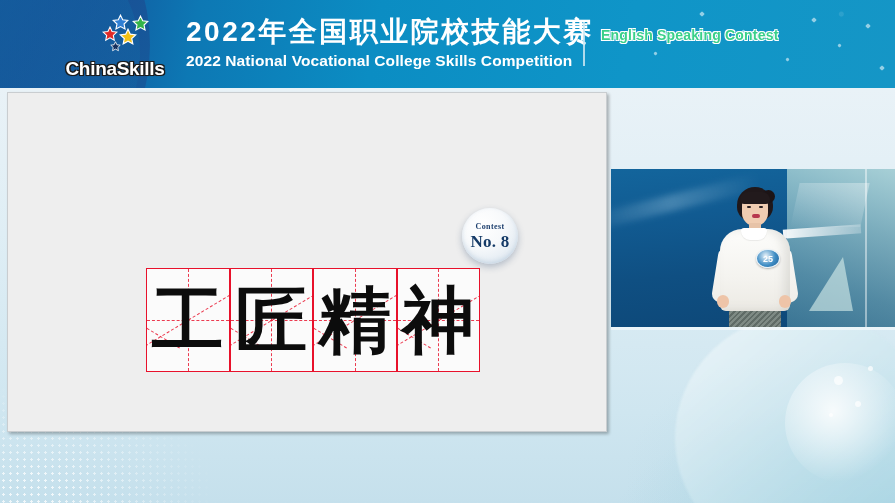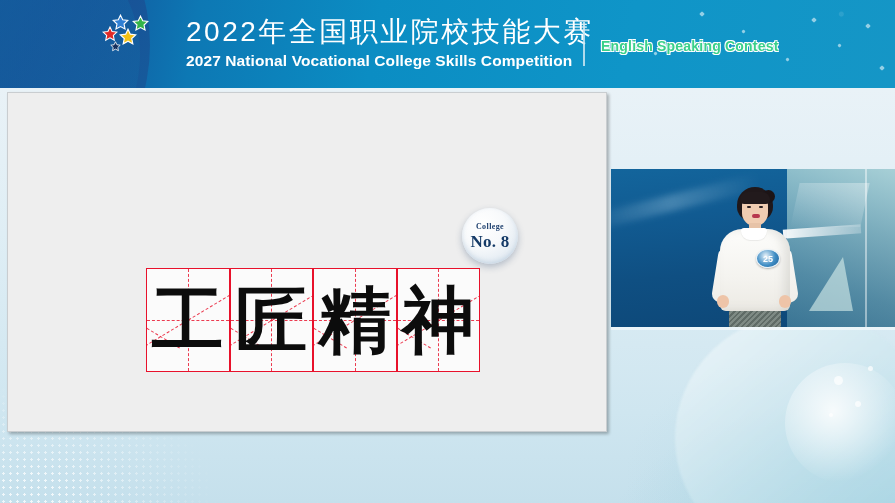--- a/index.html
+++ b/index.html
@@ -77,21 +77,21 @@
       -1.2px -1.2px 0 #1b1b1b, 1.2px -1.2px 0 #1b1b1b,
       -1.2px  1.2px 0 #1b1b1b, 1.2px  1.2px 0 #1b1b1b,
        0 0 2px #1b1b1b;
     white-space:nowrap;
   }
   .logo-text .skills{ }
 
   .title-main{position:absolute;left:186px;top:18px;width:378px;}
   .title-cn{
     font-family:"Liberation Sans","DejaVu Sans",sans-serif;
-    font-size:28px;font-weight:normal;color:#ffffff;letter-spacing:2.5px;
+    font-size:28px;font-weight:bold;color:#ffffff;letter-spacing:2.5px;
     line-height:1;white-space:nowrap;
   }
   .title-en{
     margin-top:7px;
     font-family:"Liberation Sans",sans-serif;
     font-size:15.5px;font-weight:bold;color:#ffffff;letter-spacing:.1px;
     line-height:1;white-space:nowrap;
   }
   .divider{
     position:absolute;left:583px;top:22px;width:1.6px;height:44px;
@@ -100,21 +100,21 @@
   .title-sub{position:absolute;left:601px;top:20px;width:240px;}
   .sub-cn{
     font-family:"Liberation Sans","DejaVu Sans",sans-serif;
     font-size:24px;font-weight:bold;color:#3ad08a;letter-spacing:1.3px;
     line-height:1;white-space:nowrap;
     text-shadow:
       -1px -1px 0 #ffffff, 1px -1px 0 #ffffff,
       -1px  1px 0 #ffffff, 1px  1px 0 #ffffff;
   }
   .sub-en{
-    margin-top:19px;
+    margin-top:8px;
     font-family:"Liberation Sans",sans-serif;
     font-size:14px;font-weight:bold;color:#3ad08a;letter-spacing:.2px;
     line-height:1;white-space:nowrap;
     text-shadow:
       -.9px -.9px 0 #ffffff, .9px -.9px 0 #ffffff,
       -.9px  .9px 0 #ffffff, .9px  .9px 0 #ffffff;
   }
 
   
   .slide{
@@ -330,38 +330,39 @@
         <svg width="18" height="18" viewBox="0 0 24 24">
             <path d="M12 1.6l3.1 6.6 7.2.9-5.3 5 1.4 7.1L12 17.7 5.6 21.2 7 14.1 1.7 9.1l7.2-.9z" fill="#f2c115" stroke="#ffffff" stroke-width="1.6"></path>
           </svg>
       </div>
       <div class="star" style="left:26px;top:29px;">
         <svg width="11" height="11" viewBox="0 0 24 24">
             <path d="M12 1.6l3.1 6.6 7.2.9-5.3 5 1.4 7.1L12 17.7 5.6 21.2 7 14.1 1.7 9.1l7.2-.9z" fill="#15305e" stroke="#ffffff" stroke-width="1.8"></path>
           </svg>
       </div>
     </div>
+    <div class="logo-text"><span>China</span><span class="skills">Skills</span></div>
   </div>
 
   <div class="title-main">
     <div class="title-cn">2022年全国职业院校技能大赛</div>
-    <div class="title-en">2027 National Vocational College Skills Competition</div>
+    <div class="title-en">2022 National Vocational College Skills Competition</div>
   </div>
 
   <div class="divider"></div>
 
   <div class="title-sub">
     <div class="sub-en">English Speaking Contest</div>
   </div>
 </div>
 
 <div class="slide">
 
   <div class="speech-badge">
-    <div class="sb-top">College</div>
+    <div class="sb-top">Contest</div>
     <div class="sb-num">No. 8</div>
   </div>
 
   <div class="grid-wrap">
     <div class="cell">
       <div class="guide">
           <i class="h"></i>
           <i class="v"></i>
           <i class="d1"></i>
           <i class="d2"></i>

